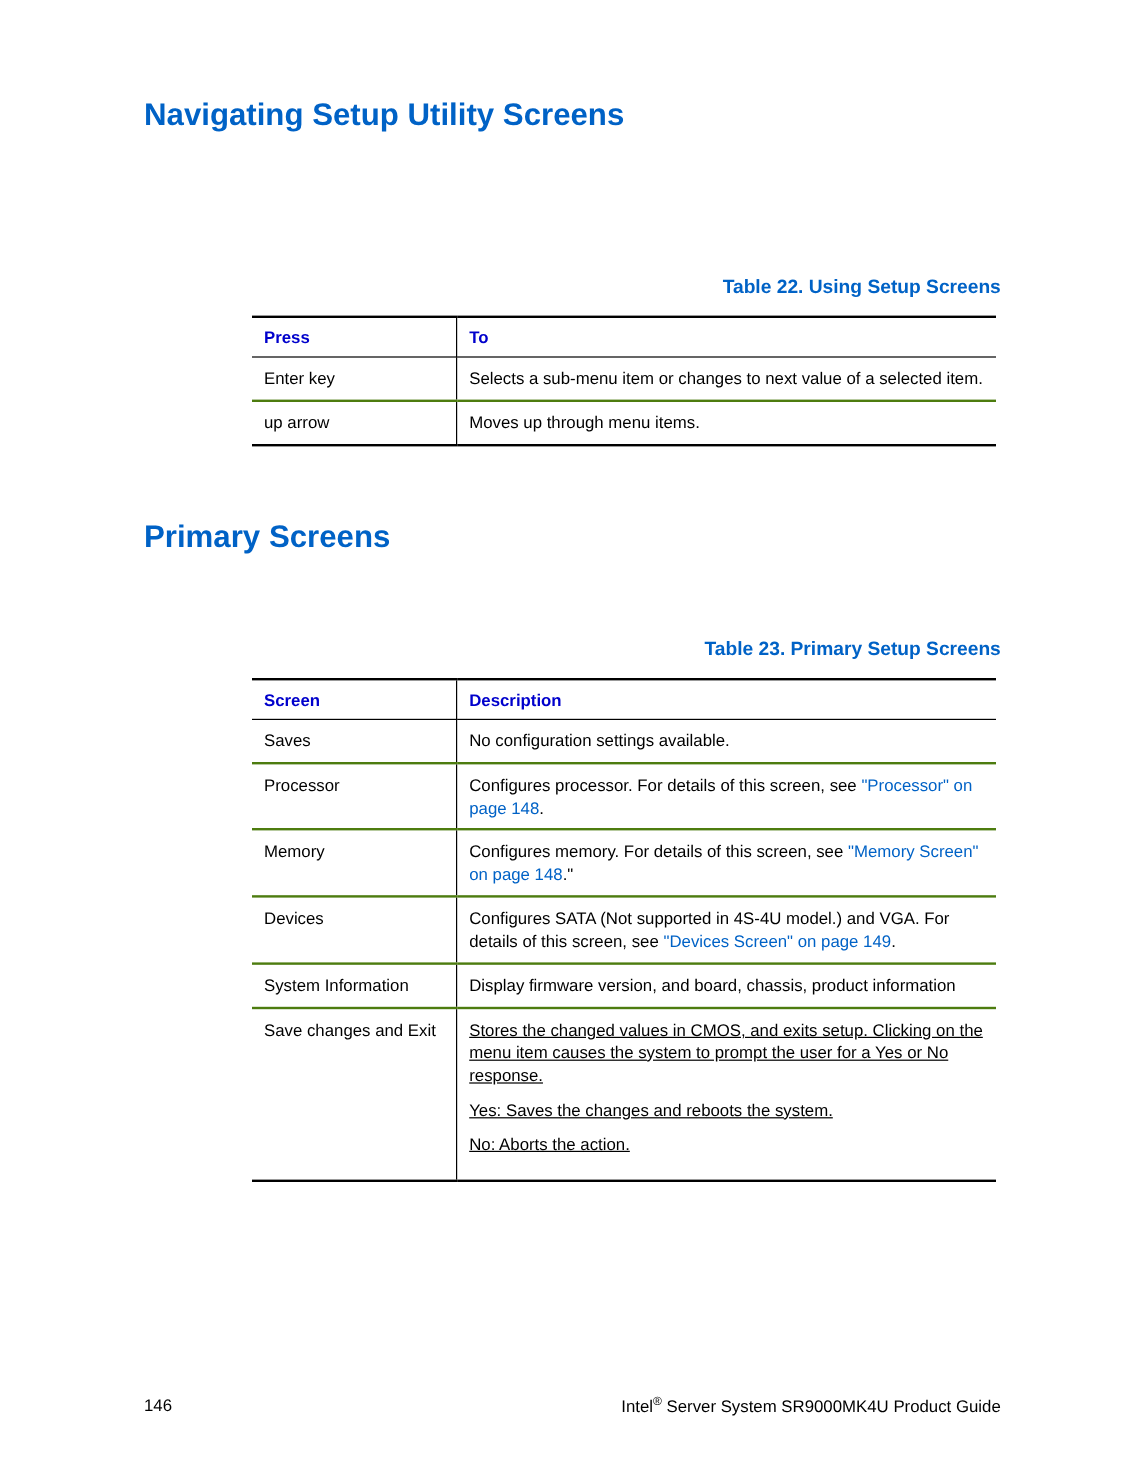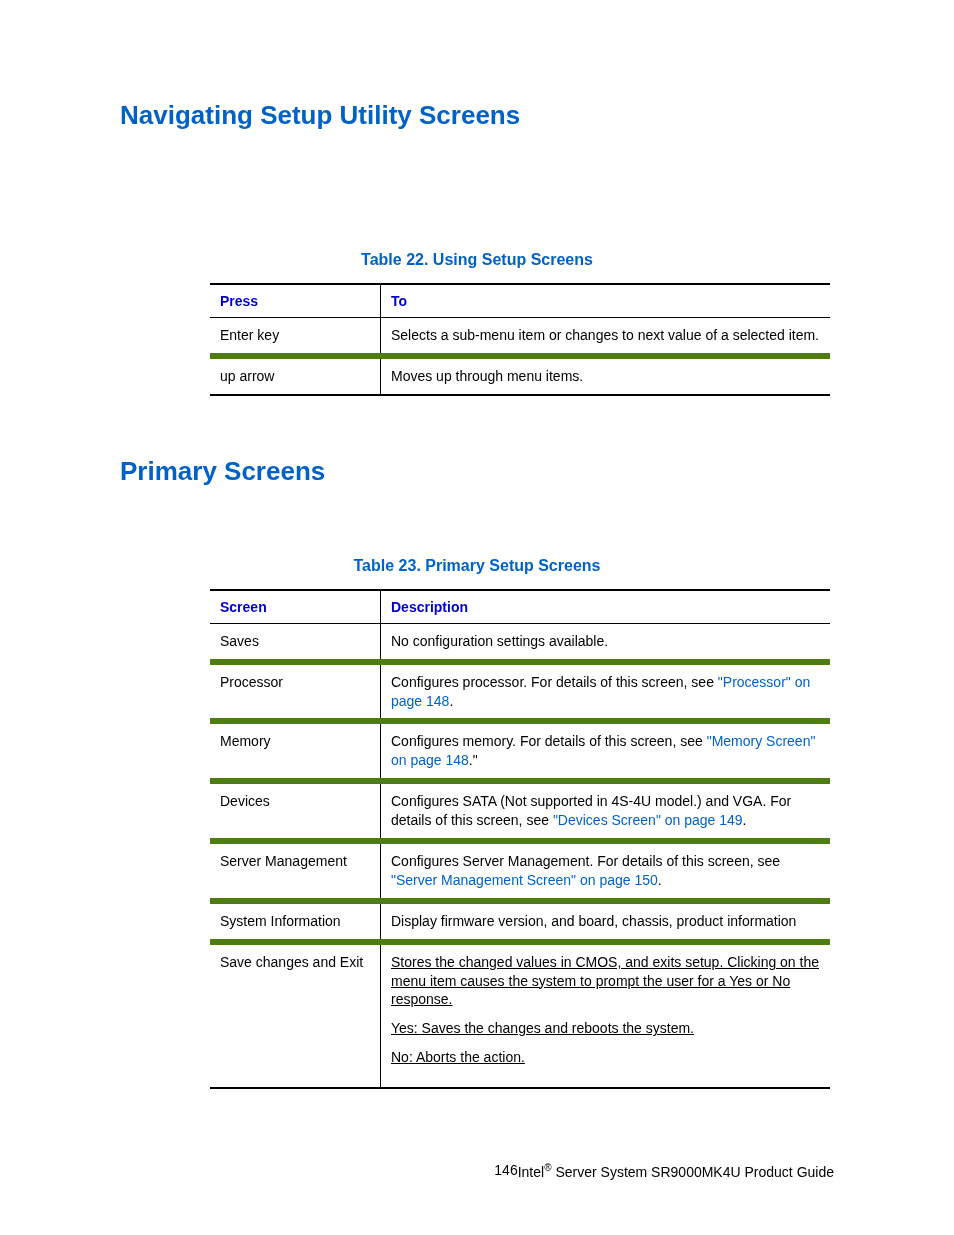--- a/index.html
+++ b/index.html
@@ -5,56 +5,56 @@
   body {
     font-family: Arial, Helvetica, sans-serif;
     margin: 0;
     background: #fff;
     color: #000;
   }
   .page {
     width: 954px;
     height: 1235px;
     box-sizing: border-box;
-    padding: 100px 120px 50px 120px;
+    padding: 80px 120px 50px 120px;
     position: relative;
   }
   h1.section {
     color: #0062c6;
     font-size: 26px;
     font-weight: bold;
     margin: 0 0 120px 0;
   }
   h1.section.tight {
     margin-bottom: 70px;
   }
   .table-caption {
     color: #0062c6;
     font-size: 16px;
     font-weight: bold;
-    text-align: center;
+    text-align: right;
     margin: 0 0 14px 0;
   }
   table.doc {
     border-collapse: collapse;
     width: 620px;
     margin: 0 0 60px 90px;
     font-size: 14px;
   }
   table.doc th {
     color: #0000cc;
     font-weight: bold;
     text-align: left;
     padding: 8px 10px;
     border-top: 2px solid #000;
     border-bottom: 1px solid #000;
   }
   table.doc td {
     padding: 8px 10px;
-    border-bottom: 6px solid #4d7c0f;
+    border-bottom: 2px solid #4d7c0f;
     vertical-align: top;
     line-height: 1.35;
   }
   table.doc td.col1, table.doc th.col1 {
     width: 150px;
     border-right: 1px solid #000;
   }
   table.doc tr:last-child td {
     border-bottom: 2px solid #000;
   }
@@ -66,21 +66,21 @@
     margin: 0 0 10px 0;
     text-decoration: underline;
   }
   .footer {
     position: absolute;
     bottom: 55px;
     left: 120px;
     right: 120px;
     font-size: 14px;
     display: flex;
-    justify-content: flex-end;
+    justify-content: space-between;
   }
   .footer sup {
     font-size: 10px;
   }
 </style>
 </head>
 <body>
 
 <div class="page">
 
@@ -127,24 +127,20 @@
       </tr>
       <tr>
         <td class="col1">Memory</td>
         <td><span>Configures memory. For details of this screen, see </span><a href="#" class="xref">"Memory Screen" on page 148</a><span>."</span></td>
       </tr>
       <tr>
         <td class="col1">Devices</td>
         <td><span>Configures SATA (Not supported in 4S-4U model.) and VGA. For details of this screen, see </span><a href="#" class="xref">"Devices Screen" on page 149</a><span>.</span></td>
       </tr>
       <tr>
-        <td class="col1">Server Management</td>
-        <td><span>Configures Server Management. For details of this screen, see </span><a href="#" class="xref">"Server Management Screen" on page 150</a><span>.</span></td>
-      </tr>
-      <tr>
         <td class="col1">System Information</td>
         <td>Display firmware version, and board, chassis, product information</td>
       </tr>
       <tr>
         <td class="col1">Save changes and Exit</td>
         <td>
           <p class="para">Stores the changed values in CMOS, and exits setup. Clicking on the menu item causes the system to prompt the user for a Yes or No response.</p>
           <p class="para">Yes: Saves the changes and reboots the system.</p>
           <p class="para" style="margin-bottom:12px">No: Aborts the action.</p>
         </td>

